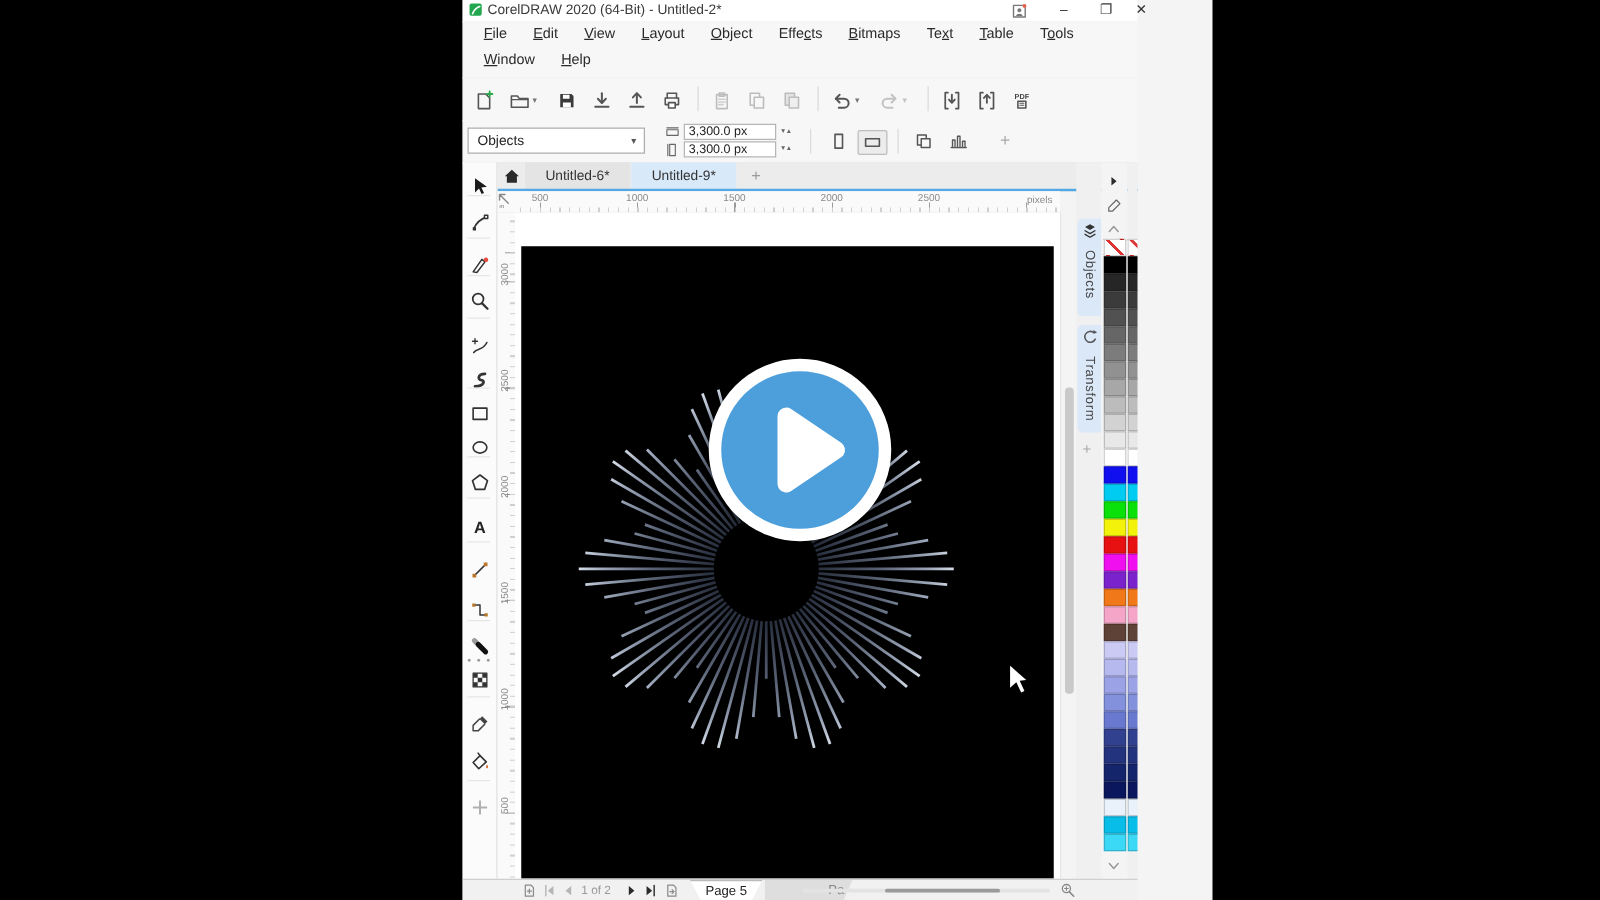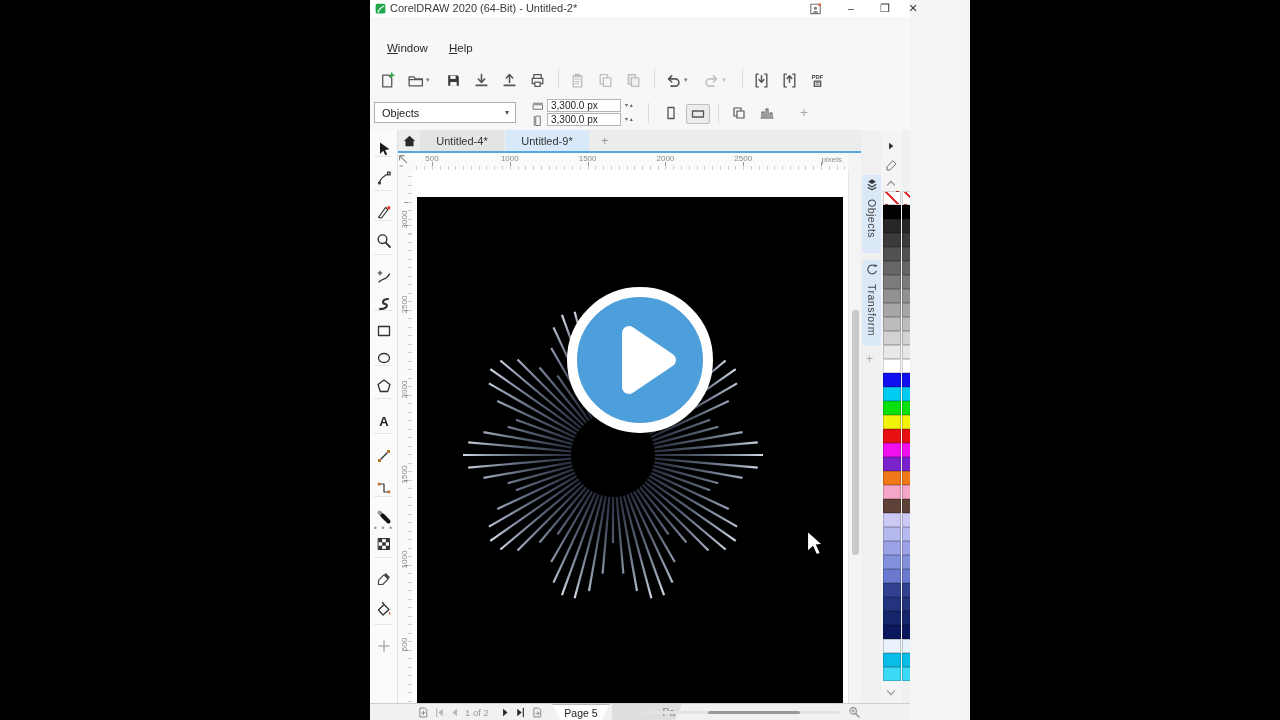--- a/index.html
+++ b/index.html
@@ -101,20 +101,32 @@
             <path d="M8 6 a1.7 1.7 0 1 1 -0.01 0" fill="#777"></path>
             <path d="M5.2 12.5 c0.3 -2.5 5.3 -2.5 5.6 0 z" fill="#777"></path>
             <path d="M12.4 2.4 a1.6 1.6 0 1 1 -0.01 0" fill="#e8604c"></path>
           </svg></span>
       <span class="abs winbtn" style="left:468px;">–</span>
       <span class="abs winbtn" style="left:502px;">❐</span>
       <span class="abs winbtn" style="left:530px;">✕</span>
     </div>
 
     <div class="abs menubar">
+      <div class="menurow" style="top:2px;" id="menurow1">
+          <div class="menu-item"><u>F</u>ile</div>
+          <div class="menu-item"><u>E</u>dit</div>
+          <div class="menu-item"><u>V</u>iew</div>
+          <div class="menu-item"><u>L</u>ayout</div>
+          <div class="menu-item"><u>O</u>bject</div>
+          <div class="menu-item">Effe<u>c</u>ts</div>
+          <div class="menu-item"><u>B</u>itmaps</div>
+          <div class="menu-item">Te<u>x</u>t</div>
+          <div class="menu-item"><u>T</u>able</div>
+          <div class="menu-item">T<u>o</u>ols</div>
+        </div>
       <div class="menurow" style="top:23px;" id="menurow2">
           <div class="menu-item"><u>W</u>indow</div>
           <div class="menu-item"><u>H</u>elp</div>
         </div>
     </div>
 
     <div class="abs stdbar" id="stdbar">
         <div class="tbtn" style="left: 6px;">
           <svg viewBox="0 0 16 16" width="17" height="17">
             <path d="M3.5 3 h5.5 l3 3 v8 h-8.5 z" fill="none" stroke="#555" stroke-width="1.2" stroke-linecap="round" stroke-linejoin="round"></path>
@@ -257,21 +269,21 @@
           </svg>
         </div>
       <span class="abs" style="left:430px;top:8px;color:#aaa;font-size:14px;">+</span>
     </div>
 
     <div class="abs tabbar">
       <span class="abs" style="left:5px;top:3px;"><svg viewBox="0 0 16 16" width="15" height="15">
             <path d="M2 8.5 L8 3 L14 8.5 L12.3 8.5 L12.3 14 L3.7 14 L3.7 8.5 Z" fill="#2a2a2a"></path>
           </svg></span>
       <div class="doctab inactive" style="left:23px;width:84px;">
-          <span>Untitled-4*</span>
+          <span>Untitled-6*</span>
         </div>
       <div class="doctab active" style="left:108px;width:84px;">
           <span>Untitled-9*</span>
         </div>
       <span class="abs" style="left:204px;top:3px;color:#9a9a9a;font-size:13px;">+</span>
       <span class="abs" style="left:472px;top:4px;color:#888;font-size:10px;">✕</span>
     </div>
     <div class="abs tabbar-line"></div>
 
     <div class="abs ruler-origin"><svg viewBox="0 0 16 16" width="14" height="14">

